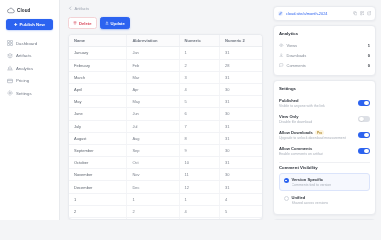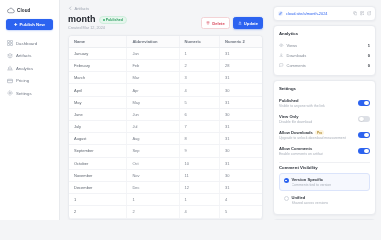--- a/index.html
+++ b/index.html
@@ -220,30 +220,20 @@
 
   <section class="main">
     <div class="breadcrumb">
       <svg class="bc-ico" viewBox="0 0 12 12">
         <path d="M7.5 2.5 4 6l3.5 3.5" fill="none" stroke="#9aa1ad" stroke-width="1.5" stroke-linecap="round" stroke-linejoin="round"></path>
       </svg>
       <span class="bc-text">Artifacts</span>
     </div>
 
     <div class="head-row">
-      <div class="head-left">
-        <div class="title-line">
-          <h1 class="page-title">month</h1>
-          <span class="badge">
-            <span class="badge-dot"></span>
-            <span>Published</span>
-          </span>
-        </div>
-        <div class="sub-meta">Created Mar 12, 2024</div>
-      </div>
       <div class="head-actions">
         <div class="btn btn-delete">
           <svg class="bico" viewBox="0 0 12 12">
             <path d="M2.5 3.3h7M4.8 3.3V2.2h2.4v1.1M3.4 3.3l.5 6.3h4.2l.5-6.3" fill="none" stroke="#d9495c" stroke-width="1.1" stroke-linecap="round" stroke-linejoin="round"></path>
           </svg>
           <span>Delete</span>
         </div>
         <div class="btn btn-update">
           <svg class="bico" viewBox="0 0 12 12">
             <path d="M6 9V2.8M3.4 5.2 6 2.6l2.6 2.6M2.6 9.6h6.8" fill="none" stroke="#ffffff" stroke-width="1.2" stroke-linecap="round" stroke-linejoin="round"></path>

